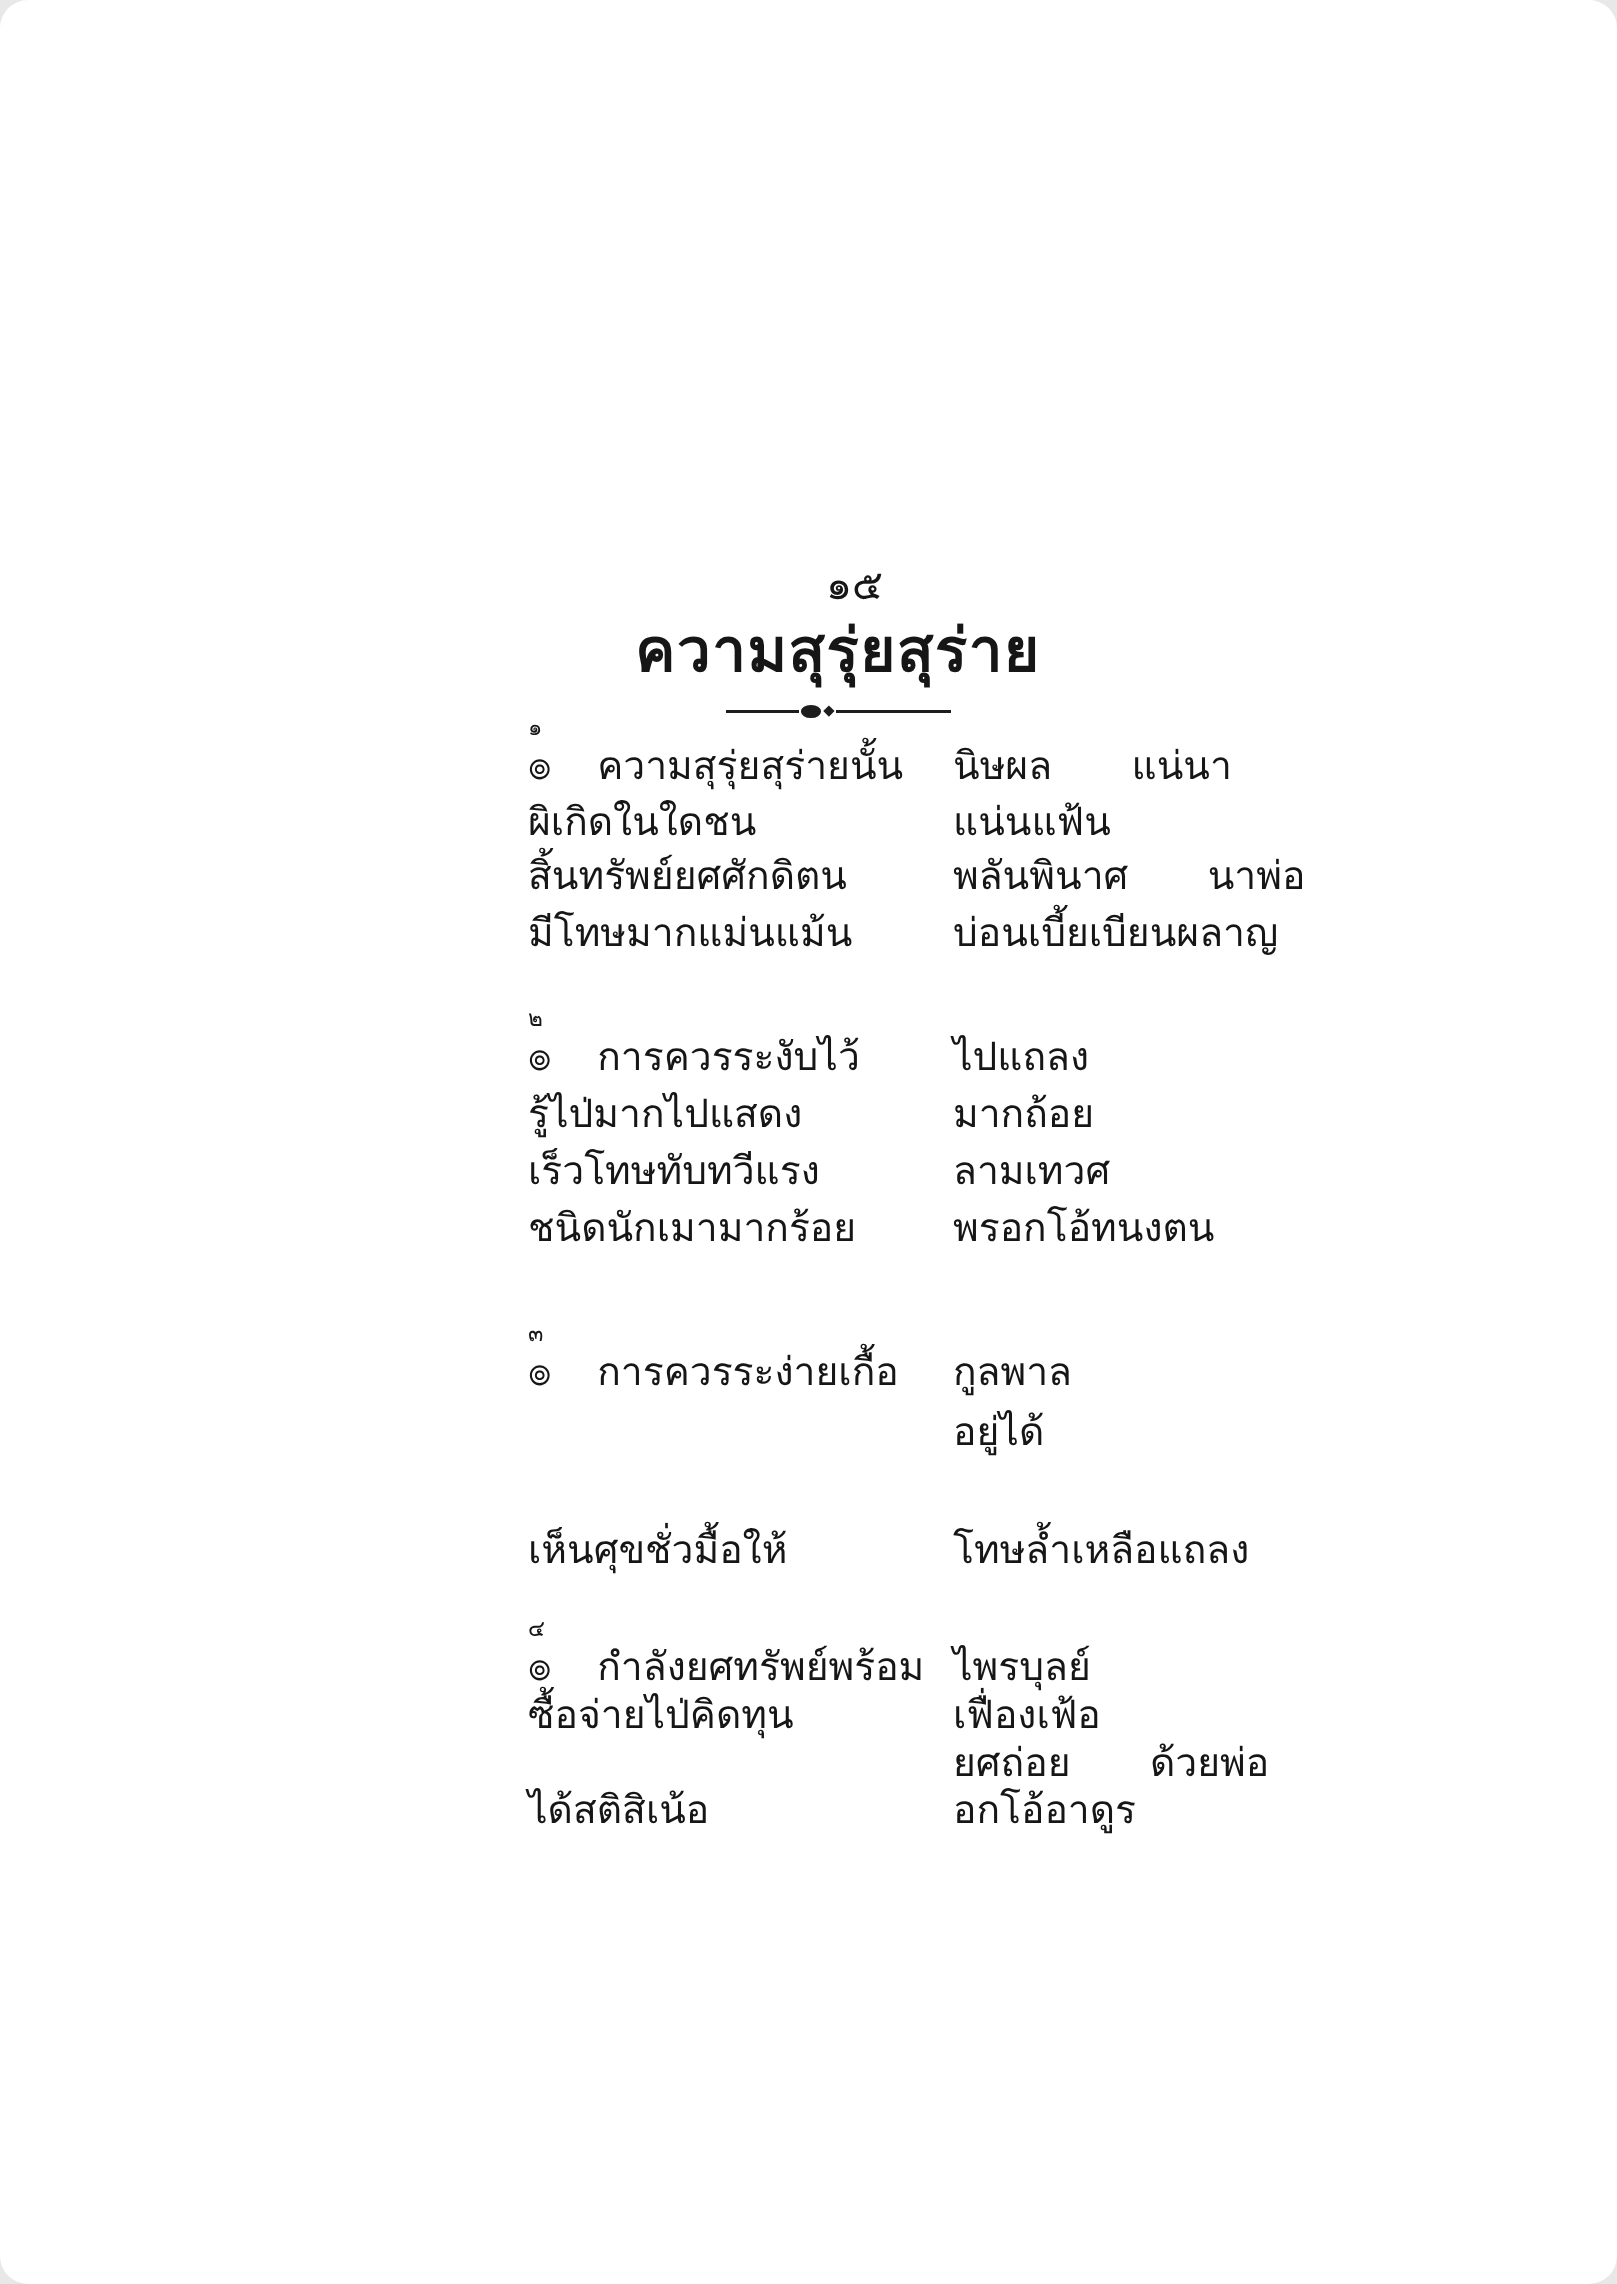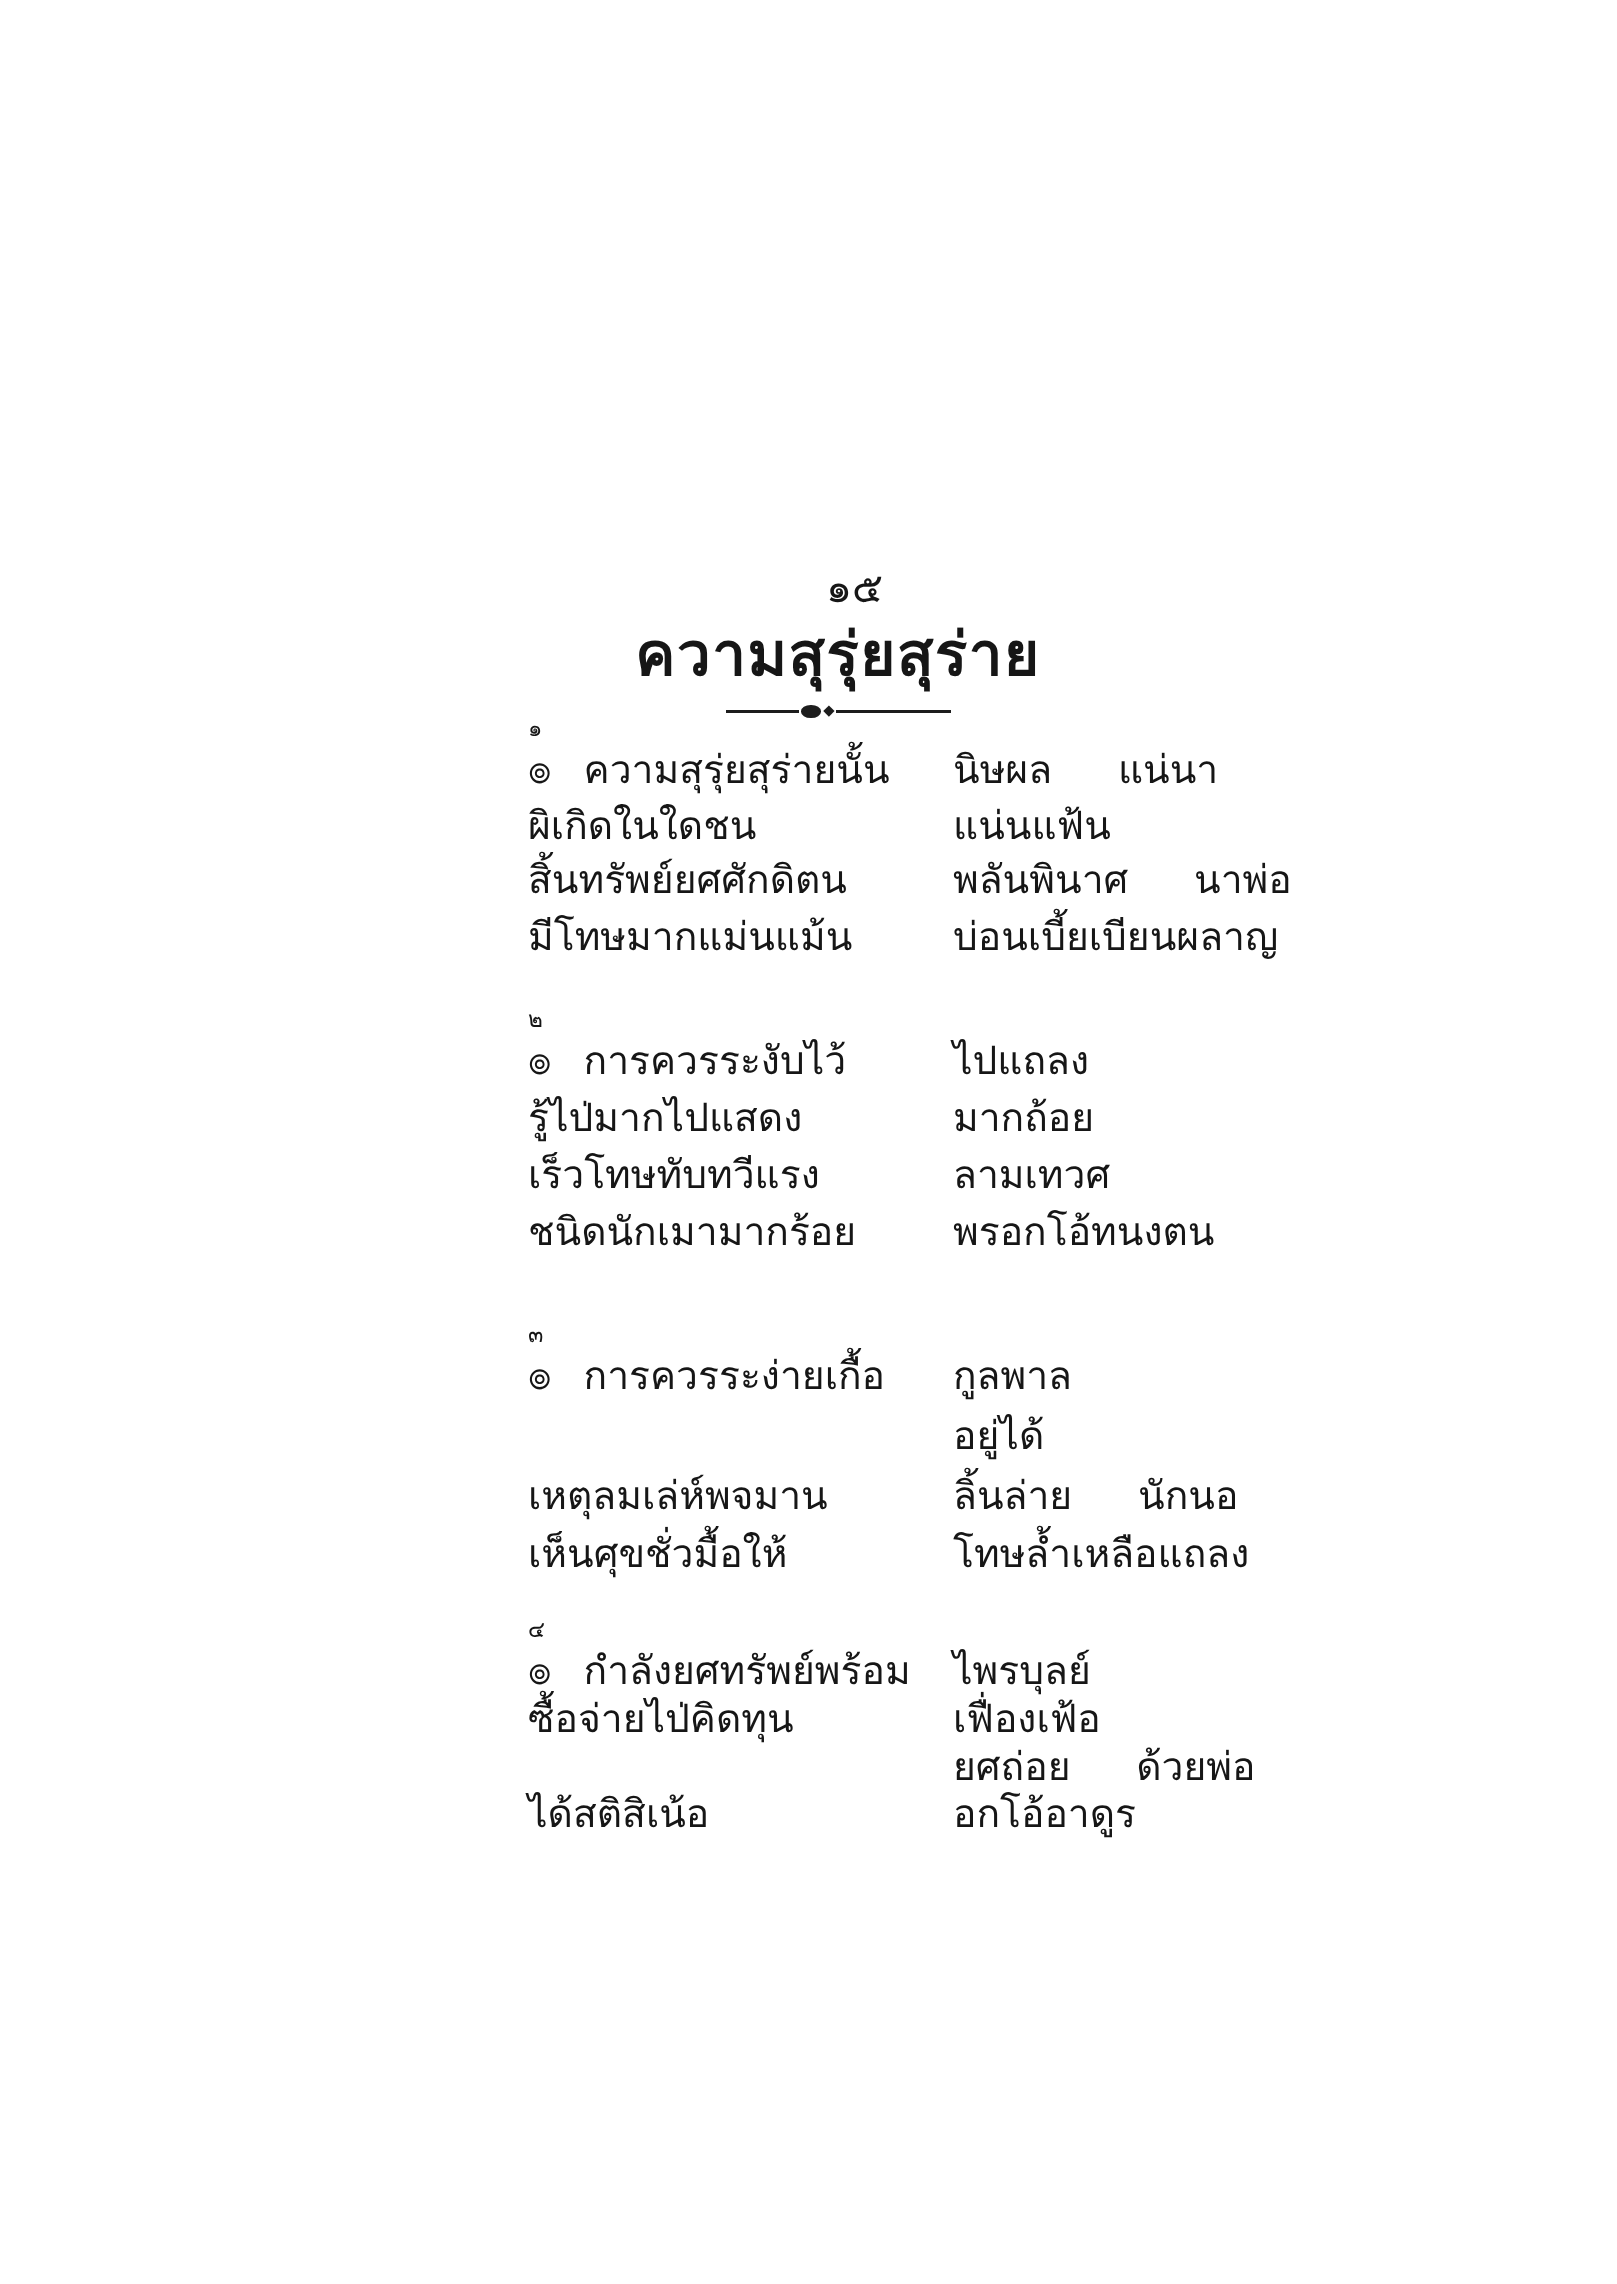--- a/index.html
+++ b/index.html
@@ -6,22 +6,23 @@
     margin: 0;
     padding: 0;
     background: #e8e8e8;
   }
   .page {
     position: relative;
     width: 1617px;
     height: 2284px;
     background: #ffffff;
     color: #161616;
-    font-family: Liberation Serif, serif;
+    font-family: Liberation Mono, monospace;
     overflow: hidden;
+    border-radius: 28px;
   }
   .page-number {
     position: absolute;
     top: 566px;
     left: 801px;
     width: 107px;
     text-align: center;
     font-size: 41px;
     line-height: 1.1;
   }
@@ -164,27 +165,20 @@
         <span class="stanza-num">๓</span>
         <span class="fongman">๏</span>
       </span>
       <span>การควรระง่ายเกื้อ</span>
     </span>
     <span class="cell-right">กูลพาล</span>
   </div>
   <div class="poem-line" style="top:1406px">
     <span class="cell-right">อยู่ได้</span>
   </div>
-  <div class="poem-line" style="top:1466px">
-    <span class="cell-left">เหตุลมเล่ห์พจมาน</span>
-    <span class="cell-right">
-      <span>ลิ้นล่าย</span>
-      <span class="verse-right-tail">นักนอ</span>
-    </span>
-  </div>
   <div class="poem-line" style="top:1524px">
     <span class="cell-left">เห็นศุขชั่วมื้อให้</span>
     <span class="cell-right">โทษล้ำเหลือแถลง</span>
   </div>
 
   <div class="poem-line" style="top:1641px">
     <span class="cell-left">
       <span class="stanza-marker">
         <span class="stanza-num">๔</span>
         <span class="fongman">๏</span>

